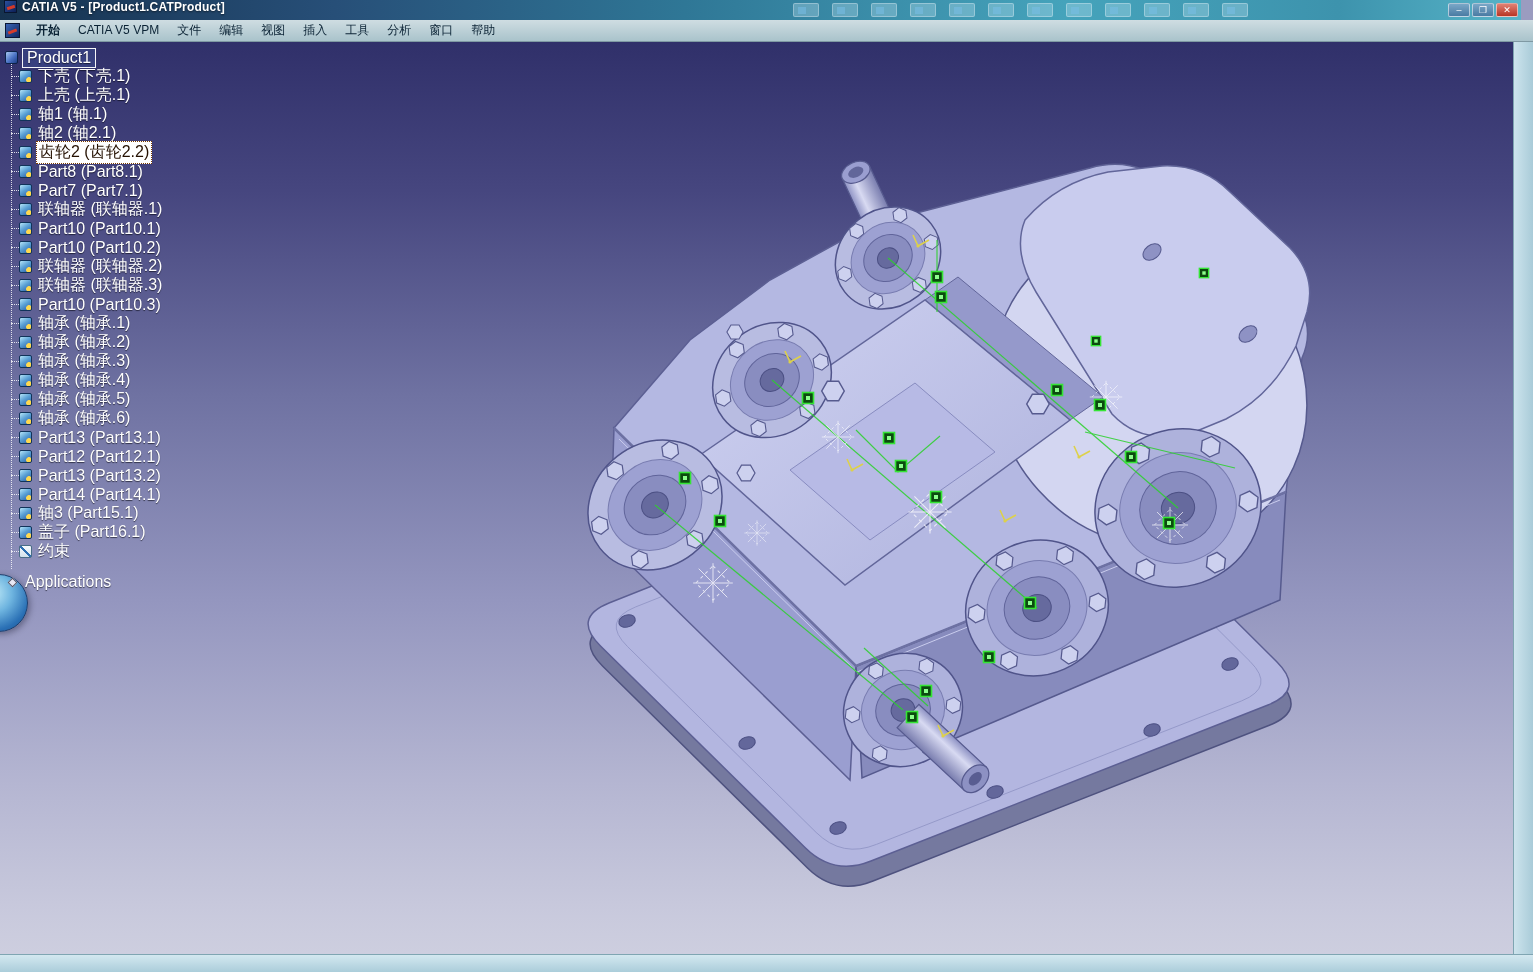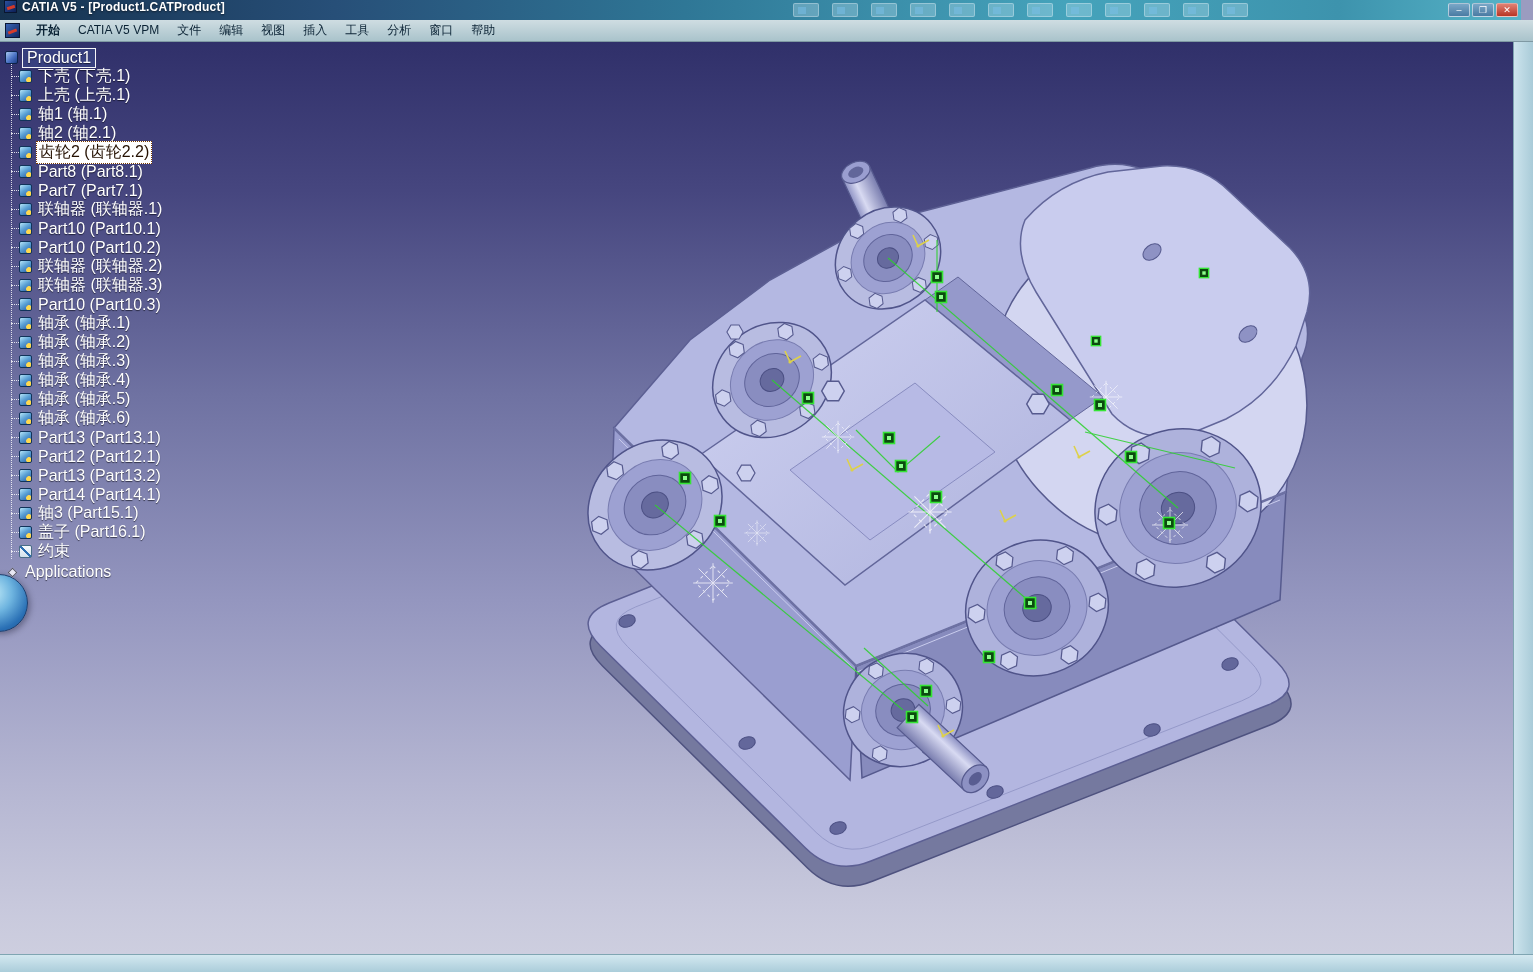--- a/index.html
+++ b/index.html
@@ -56,21 +56,21 @@
   .ticon{width:13px;height:13px;margin-right:4px;flex:none;border-radius:2px;border:1px solid #11335a;
     background:radial-gradient(circle at 9px 9px,#ffd94f 0 2.5px,rgba(0,0,0,0) 3.2px),
                linear-gradient(145deg,#b5e4f7 0%,#5ba1d6 45%,#28589f 100%)}
   .ticon.product{border-color:#0c2248;background:linear-gradient(135deg,#a8c8f2 0%,#4a72c4 55%,#1d3d86 100%)}
   .ticon.constraints{border-color:#4a6d86;
     background:linear-gradient(45deg,rgba(0,0,0,0) 42%,#2d6fb2 42% 58%,rgba(0,0,0,0) 58%),
                linear-gradient(#f6fafc,#d4e2ec)}
   .tlabel{padding:0 2px;text-shadow:0 1px 1px rgba(0,0,10,.6)}
   .tree-row.selected .tlabel{background:#ffffff;color:#241000;border:1px dotted #7a3c00;text-shadow:none}
   .tree-row.root .tlabel{border:1px solid rgba(255,255,255,.95);background:rgba(70,95,170,.30);padding:0 4px}
-  .apps-row{display:flex;align-items:center;height:18px;margin-top:2px;position:relative;padding-left:2px}
+  .apps-row{display:flex;align-items:center;height:18px;margin-top:12px;position:relative;padding-left:2px}
   .apps-icon{width:7px;height:7px;background:#e8e8f4;border:1px solid #556;transform:rotate(45deg);margin:0 7px 0 2px;flex:none}
 </style>
 </head>
 <body>
 
 <div id="app">
 
   <div class="viewport"></div>
 
   <svg id="model-svg" width="1533" height="972" viewBox="0 0 1533 972">

